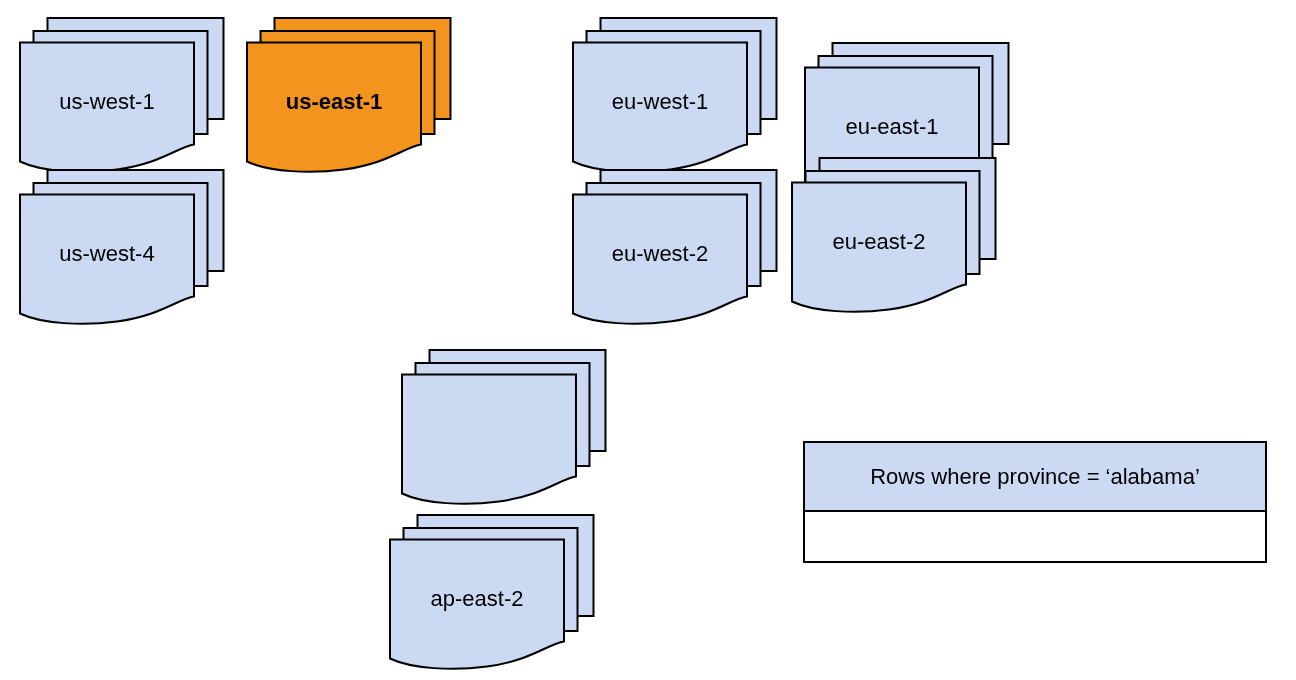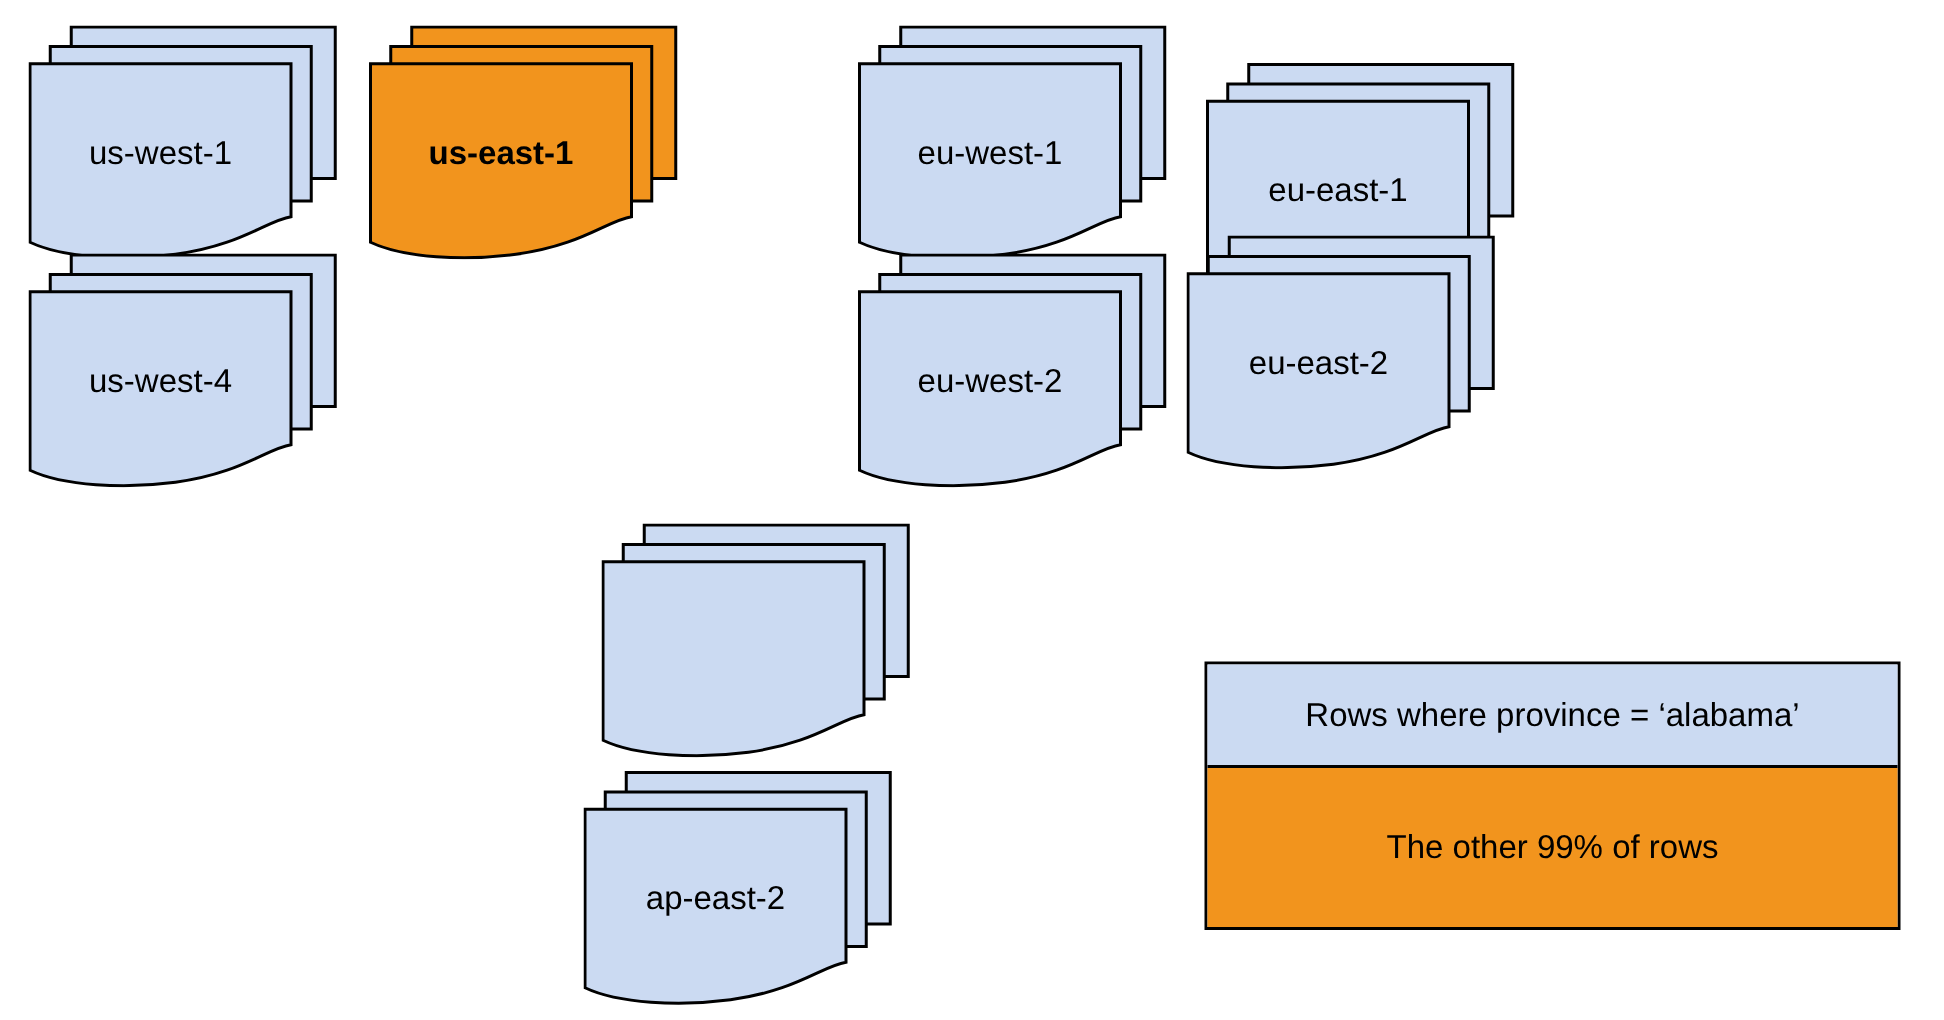--- a/index.html
+++ b/index.html
@@ -47,21 +47,21 @@
     justify-content: center;
     font-size: 22px;
     line-height: 1;
     white-space: nowrap;
   }
   .legend {
     position: absolute;
     left: 803px;
     top: 441px;
     width: 464px;
-    height: 179px;
+    height: 122px;
     box-sizing: border-box;
     border: 2px solid var(--outline, #000000);
     display: flex;
     flex-direction: column;
   }
   .legend-item {
     display: flex;
     align-items: center;
     justify-content: center;
     font-size: 22px;
@@ -160,18 +160,15 @@
       <rect class="sheet" x="14.5" y="14" width="174" height="103"></rect>
       <path class="sheet" transform="translate(1,25.5)" d="M0,0 H174 V102 C158,104.5 141,121 97,127 C63,131.5 22,129.5 0,119 Z"></path>
     </svg>
     <div class="stack-label">ap-east-2</div>
   </div>
 
   <div class="legend">
     <div class="legend-item" data-variant="normal">
       <span>Rows where province = ‘alabama’</span>
     </div>
-    <div class="legend-item" data-variant="highlighted">
-      <span>The other 99% of rows</span>
-    </div>
   </div>
 
 </div>
 
 </body></html>

